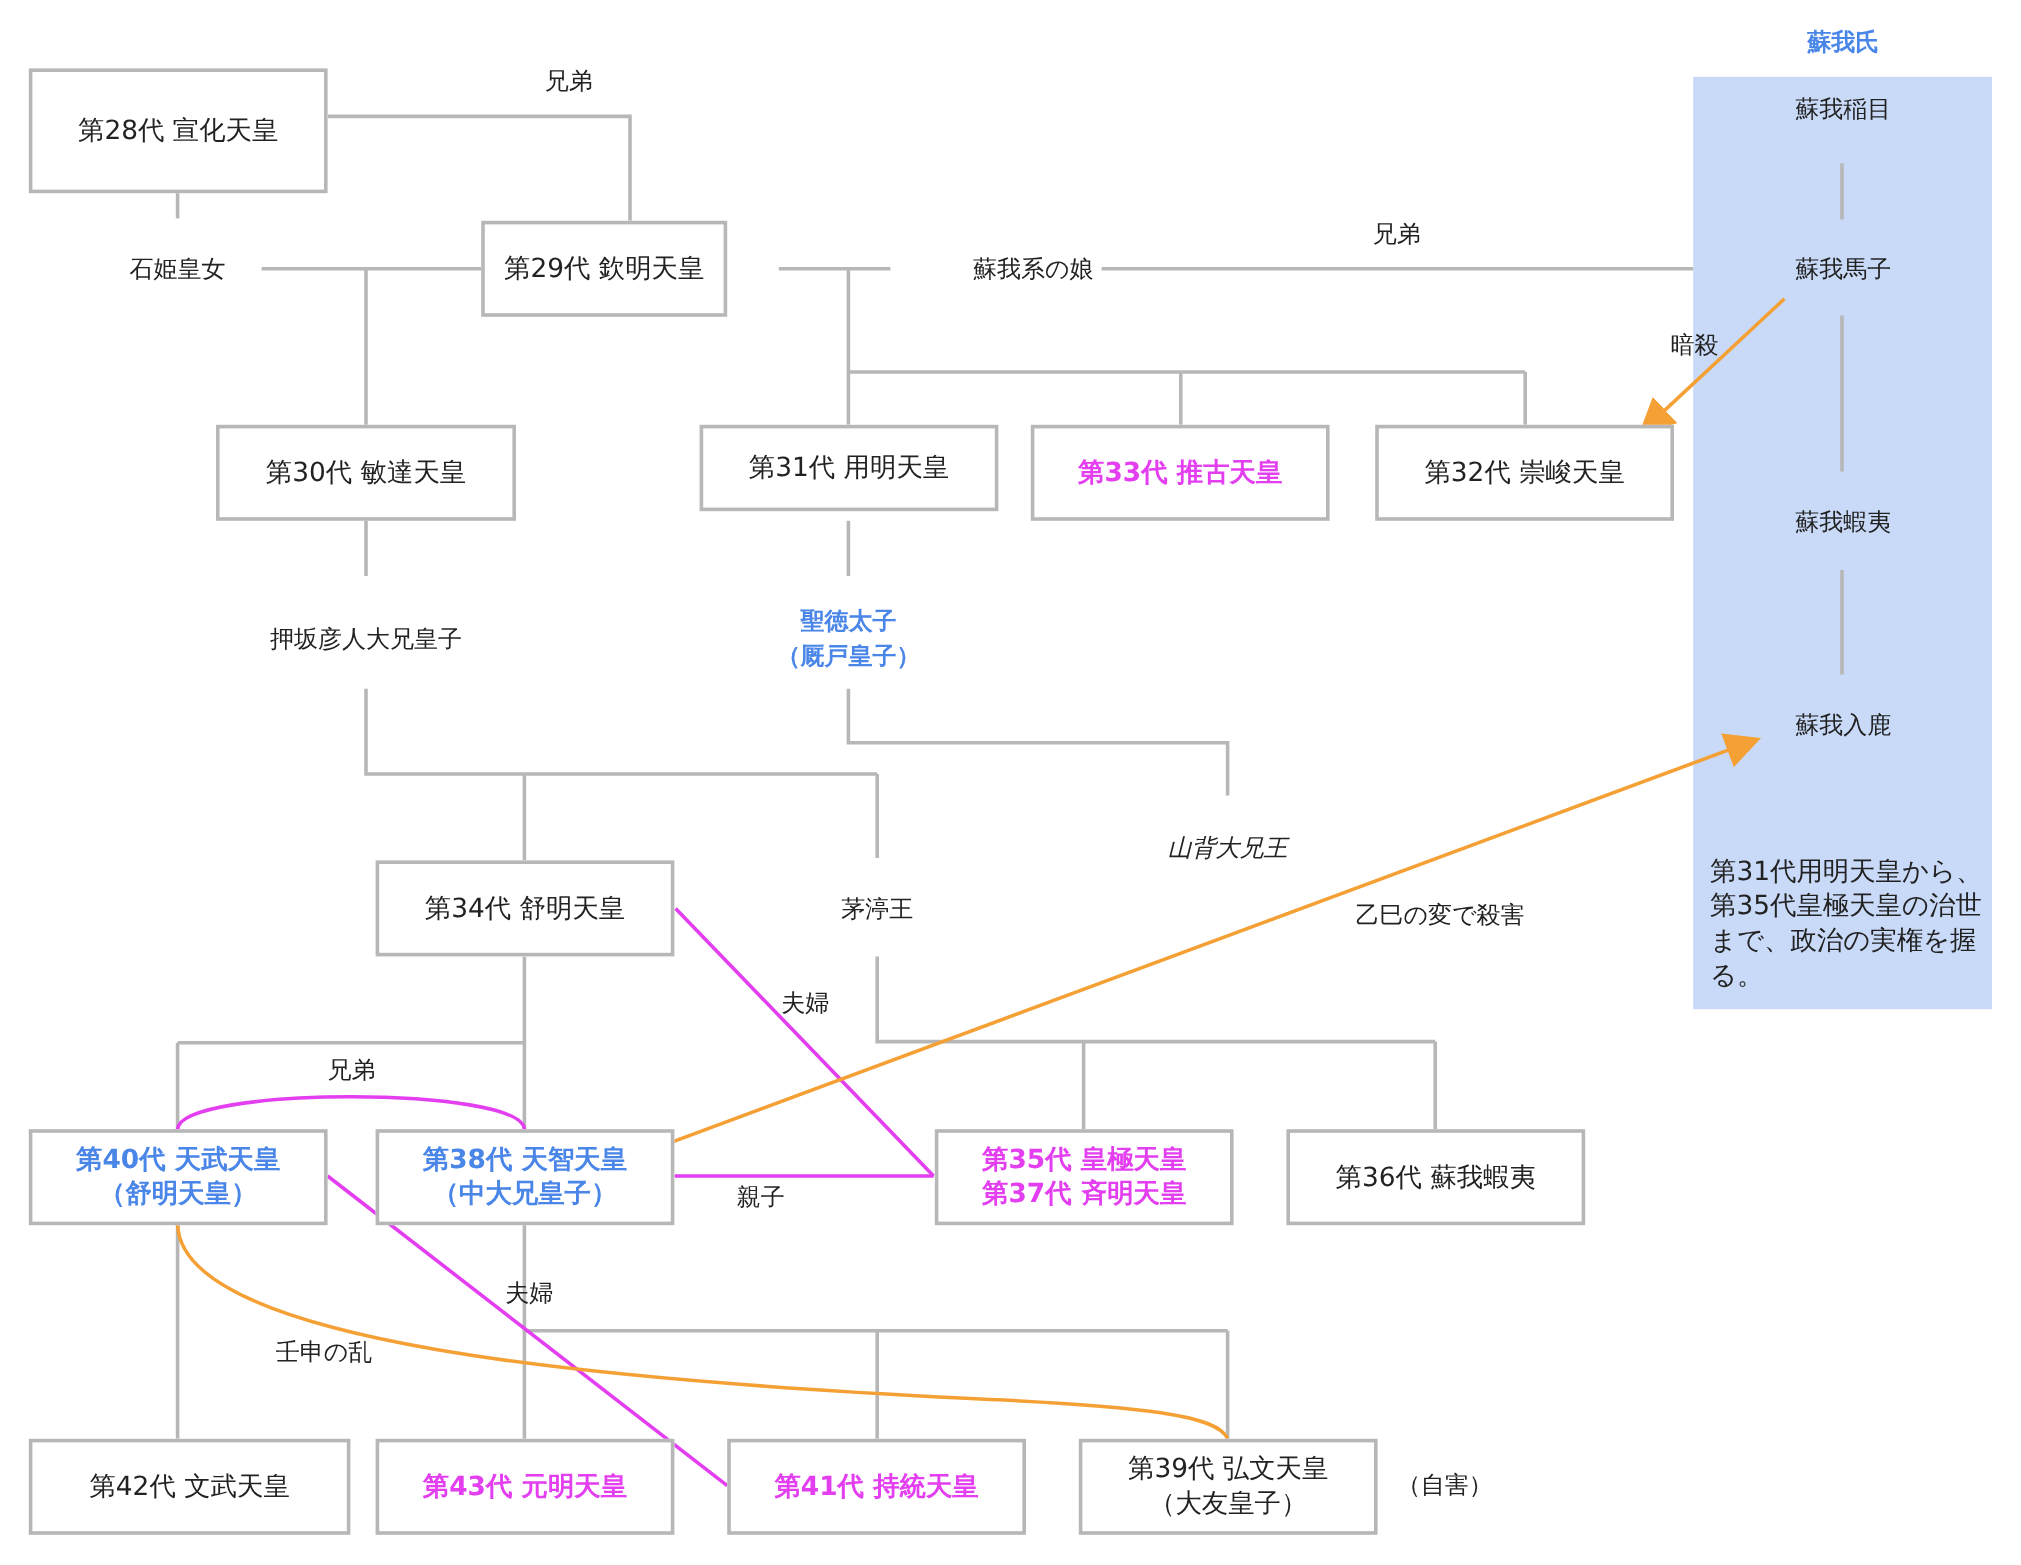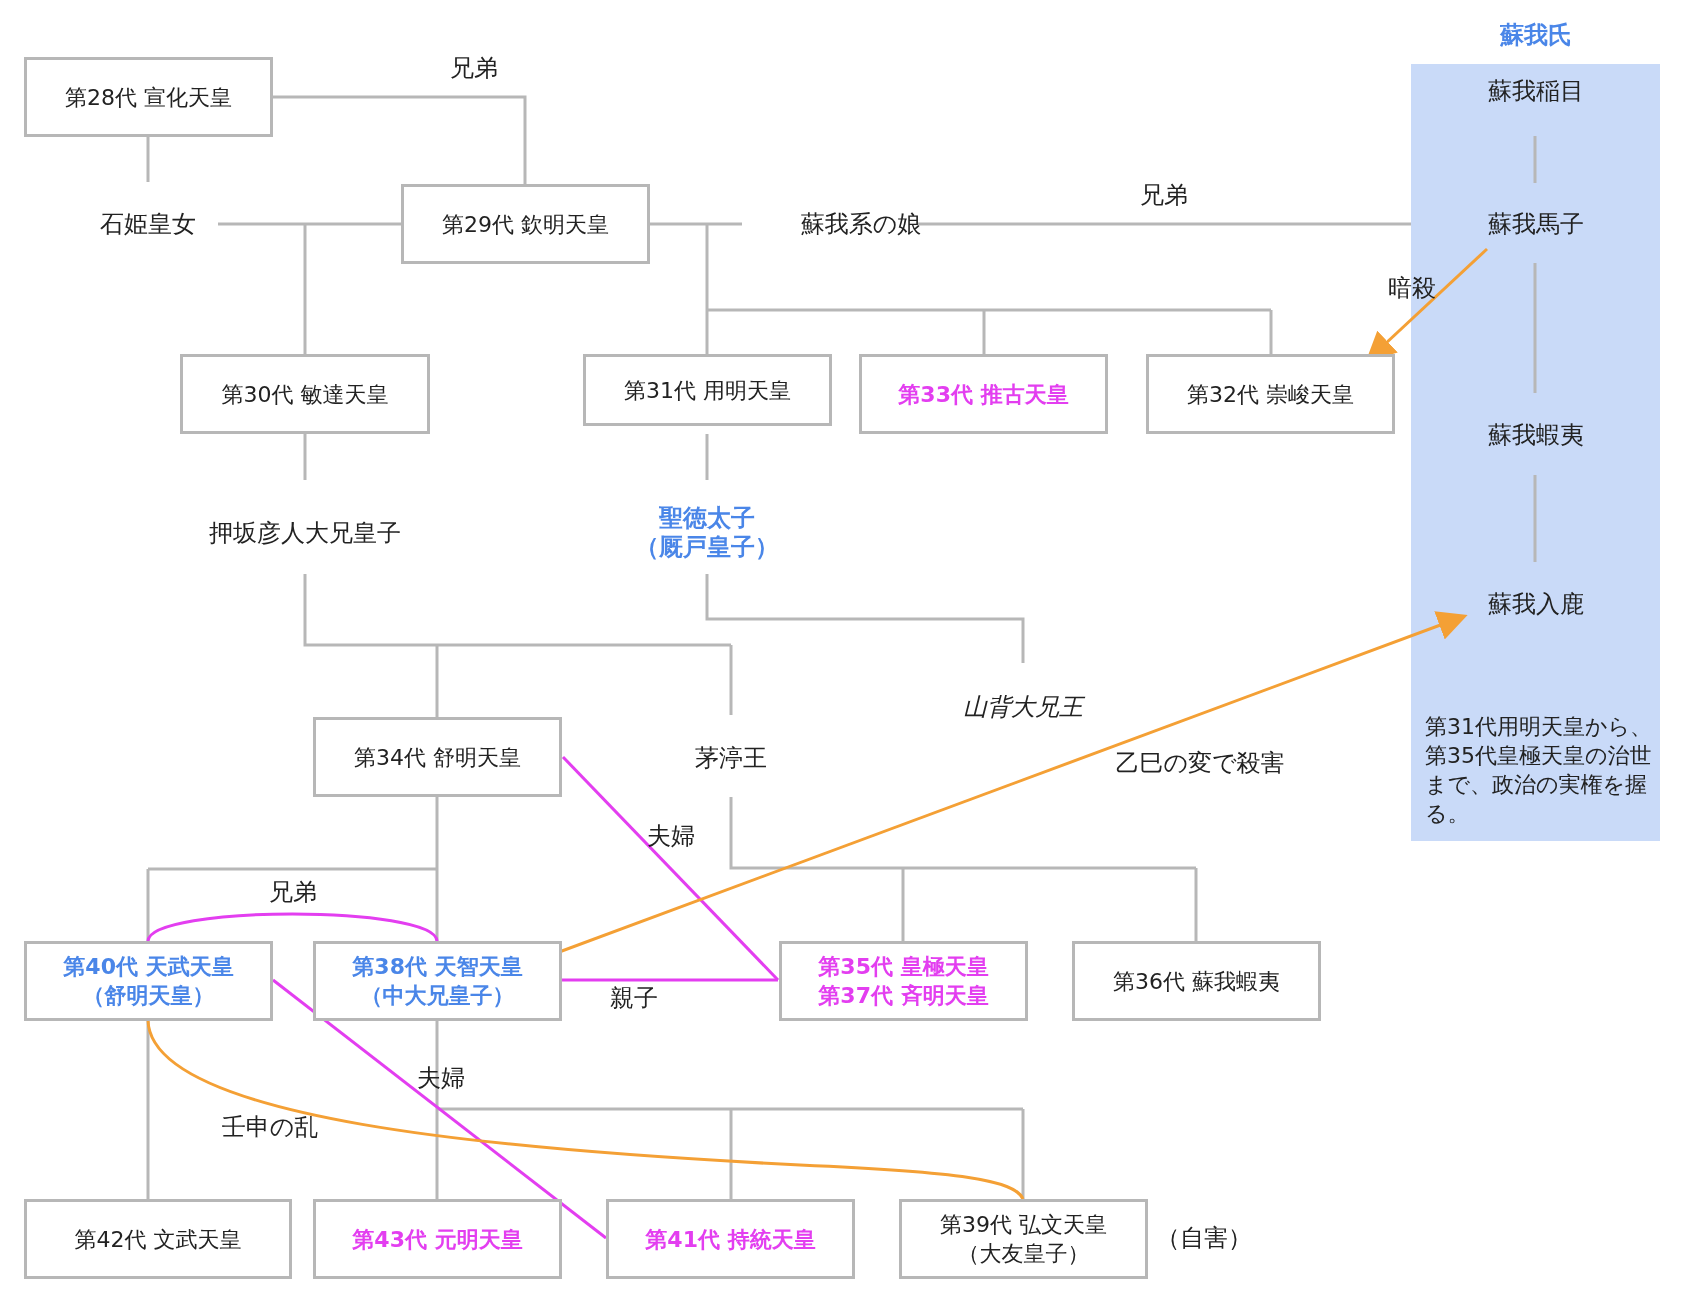--- a/index.html
+++ b/index.html
@@ -3,21 +3,21 @@
 <meta charset="utf-8">
 <style>
   html, body { margin: 0; padding: 0; background: #ffffff; }
   body { width: 1684px; height: 1304px; position: relative; overflow: hidden;
          font-family: "DejaVu Sans", "Liberation Sans", sans-serif; color: #222; }
   #lines { position: absolute; left: 0; top: 0; width: 1684px; height: 1304px; }
   .soga-panel { position: absolute; left: 1411px; top: 64px; width: 249px; height: 777px; background: #c9daf8; }
   .box { position: absolute; box-sizing: border-box; border: 3px solid #b7b7b7; background: #fff;
          display: flex; flex-direction: column; align-items: center; justify-content: center;
          font-size: 22px; line-height: 29px; text-align: center; }
-  .lbl { position: absolute; transform: translate(-50%, -50%); font-size: 24px; line-height: 29px;
+  .lbl { position: absolute; transform: translate(-50%, -50%); font-size: 20px; line-height: 29px;
          white-space: nowrap; text-align: left; }
   .magenta { color: #e33ef0; font-weight: bold; }
   .blue { color: #4a86e8; font-weight: bold; }
   .note { position: absolute; left: 1425px; top: 712px; width: 228px; font-size: 22px; line-height: 29px; color: #222; }
 </style>
 </head>
 <body>
 
 <div class="soga-panel" style="background: rgb(201, 218, 248);"></div>
 
@@ -53,24 +53,24 @@
     <path d="M273,980 L606,1238"></path>
     <path d="M148,941 C150,905 435,905 437,941"></path>
   </g>
   <g stroke="#f4a035" stroke-width="3" fill="none">
     <path d="M543,958 L1462,617" marker-end="url(#arrowOrange)"></path>
     <path d="M1487,249 L1370,358" marker-end="url(#arrowOrange)"></path>
     <path d="M148,1020 C150,1120 500,1150 800,1165 C960,1172 1015,1180 1023,1199"></path>
   </g>
 </svg>
 
-<div class="box" style="left:24px;top:57px;width:249px;height:80px;">
+<div class="box" style="left:24px;top:57px;width:249px;height:104px;">
   <span>第28代 宣化天皇</span>
 </div>
-<div class="box" style="left:401px;top:184px;width:249px;height:80px;">
+<div class="box" style="left:401px;top:184px;width:205px;height:80px;">
   <span>第29代 欽明天皇</span>
 </div>
 <div class="box" style="left:180px;top:354px;width:250px;height:80px;">
   <span>第30代 敏達天皇</span>
 </div>
 <div class="box" style="left:583px;top:354px;width:249px;height:72px;">
   <span>第31代 用明天皇</span>
 </div>
 <div class="box magenta" style="left: 859px; top: 354px; width: 249px; height: 80px; color: rgb(227, 62, 240);">
   <span>第33代 推古天皇</span>

